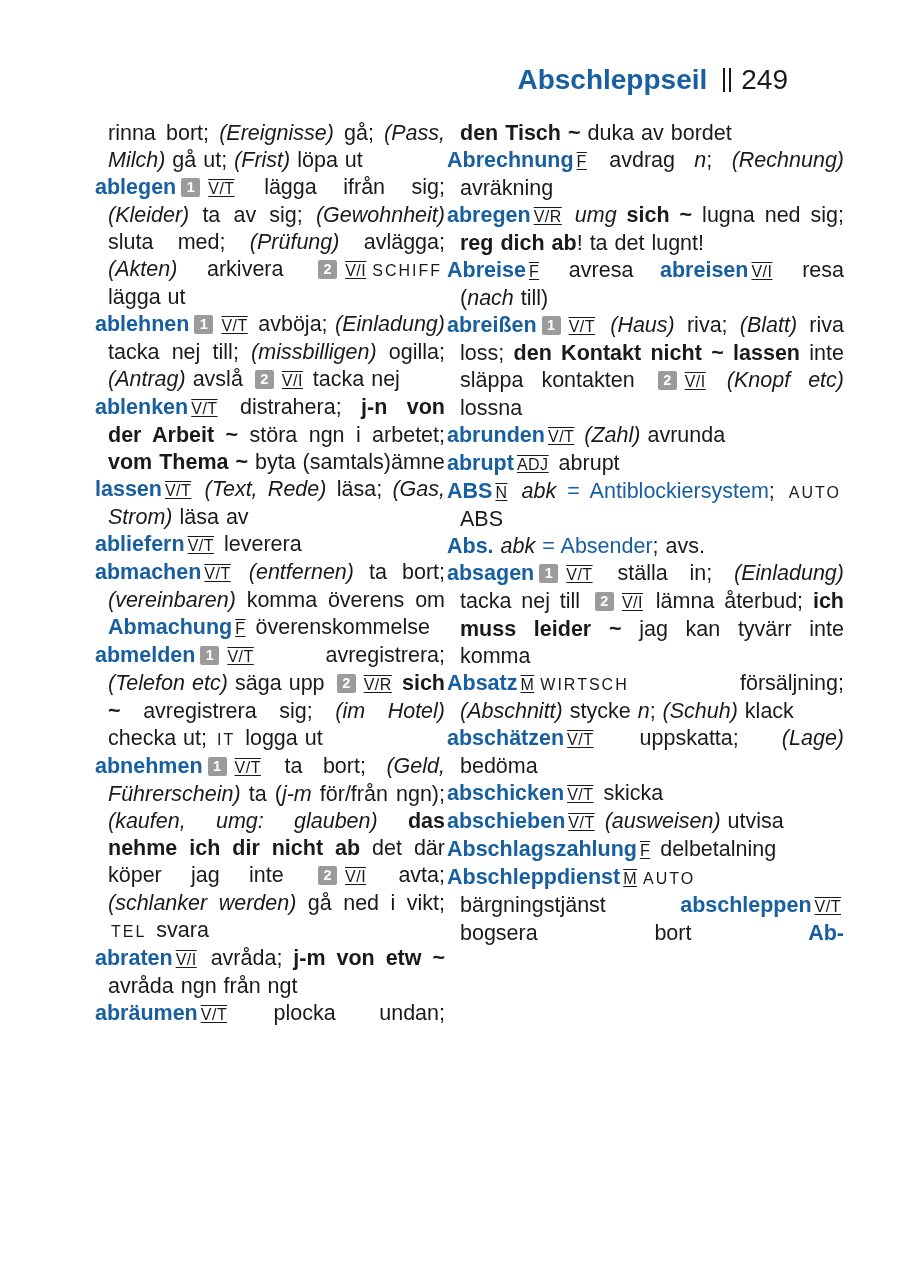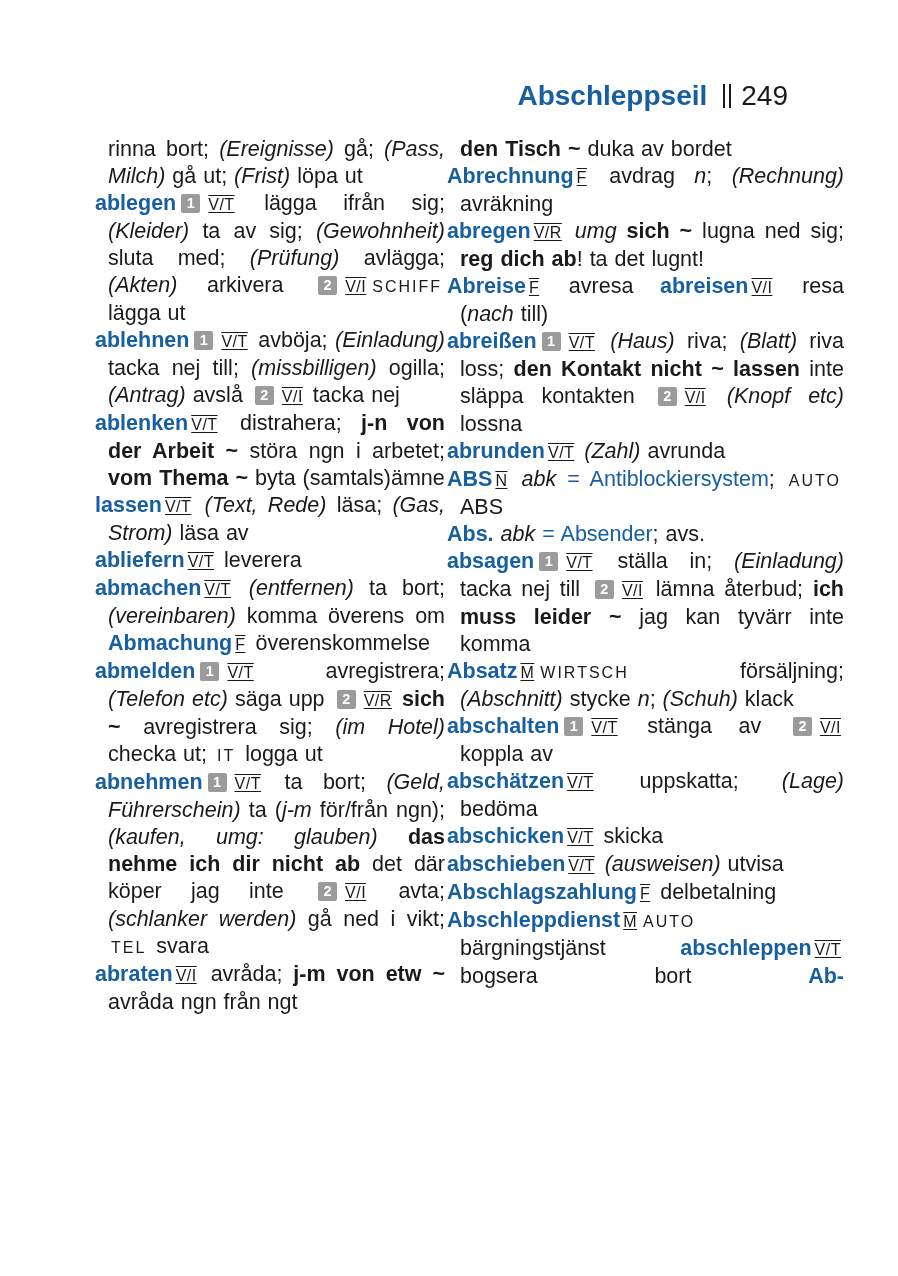--- a/index.html
+++ b/index.html
@@ -1,21 +1,21 @@
 <!DOCTYPE html>
 <html><head>
 <meta charset="utf-8">
 <style>
   html,body { margin:0; padding:0; }
   body {
     width:898px; height:1276px; background:#ffffff; overflow:hidden;
     font-family:"Liberation Sans", sans-serif;
     color:var(--text,#1a1a1a);
   }
-  .page { padding:64px 54px 0 95px;margin-top:16px; }
+  .page { padding:64px 54px 0 95px; }
   .header {
     text-align:right; padding-right:56px; margin-bottom:24px;
     font-size:28px; line-height:32px; white-space:nowrap;
   }
   .guideword { color:var(--accent,#175fa0); font-weight:700; }
   .double-bar {
     display:inline-block; width:4px; height:24px; vertical-align:-3px;
     border-left:2.5px solid #1a1a1a; border-right:2.5px solid #1a1a1a;
     margin:0 10px 0 16px;
   }
@@ -59,33 +59,34 @@
         <p class="entry cont"><span class="seg-plain">rinna bort; </span><span class="seg-italic">(Ereignisse)</span><span class="seg-plain"> gå; </span><span class="seg-italic">(Pass, Milch)</span><span class="seg-plain"> gå ut; </span><span class="seg-italic">(Frist)</span><span class="seg-plain"> löpa ut</span></p>
         <p class="entry"><span class="seg-head">ablegen</span><span class="seg-num">1</span><span class="seg-gram">V/T</span><span class="seg-plain"> lägga ifrån sig; </span><span class="seg-italic">(Kleider)</span><span class="seg-plain"> ta av sig; </span><span class="seg-italic">(Gewohnheit)</span><span class="seg-plain"> sluta med; </span><span class="seg-italic">(Prüfung)</span><span class="seg-plain"> avlägga; </span><span class="seg-italic">(Akten)</span><span class="seg-plain"> arkivera </span><span class="seg-num">2</span><span class="seg-gram">V/I</span><span class="seg-tag">SCHIFF</span><span class="seg-plain"> lägga ut</span></p>
         <p class="entry"><span class="seg-head">ablehnen</span><span class="seg-num">1</span><span class="seg-gram">V/T</span><span class="seg-plain"> avböja; </span><span class="seg-italic">(Einla­dung)</span><span class="seg-plain"> tacka nej till; </span><span class="seg-italic">(missbilli­gen)</span><span class="seg-plain"> ogilla; </span><span class="seg-italic">(Antrag)</span><span class="seg-plain"> avslå </span><span class="seg-num">2</span><span class="seg-gram">V/I</span><span class="seg-plain"> tacka nej</span></p>
         <p class="entry"><span class="seg-head">ablenken</span><span class="seg-gram">V/T</span><span class="seg-plain"> distrahera; </span><span class="seg-bold">j-n von der Arbeit ~</span><span class="seg-plain"> störa ngn i arbetet; </span><span class="seg-bold">vom Thema ~</span><span class="seg-plain"> byta (samtals)ämne</span></p>
         <p class="entry"><span class="seg-head">lassen</span><span class="seg-gram">V/T</span><span class="seg-italic"> (Text, Rede)</span><span class="seg-plain"> läsa; </span><span class="seg-italic">(Gas, Strom)</span><span class="seg-plain"> läsa av</span></p>
         <p class="entry"><span class="seg-head">abliefern</span><span class="seg-gram">V/T</span><span class="seg-plain"> leverera</span></p>
         <p class="entry"><span class="seg-head">abmachen</span><span class="seg-gram">V/T</span><span class="seg-italic"> (entfernen)</span><span class="seg-plain"> ta bort; </span><span class="seg-italic">(vereinbaren)</span><span class="seg-plain"> komma överens om </span><span class="seg-head">Abmachung</span><span class="seg-gram">F</span><span class="seg-plain"> överenskommelse</span></p>
         <p class="entry"><span class="seg-head">abmelden</span><span class="seg-num">1</span><span class="seg-gram">V/T</span><span class="seg-plain"> avregistrera; </span><span class="seg-italic">(Telefon etc)</span><span class="seg-plain"> säga upp </span><span class="seg-num">2</span><span class="seg-gram">V/R</span><span class="seg-bold"> sich ~</span><span class="seg-plain"> avregistrera sig; </span><span class="seg-italic">(im Ho­tel)</span><span class="seg-plain"> checka ut; </span><span class="seg-tag">IT</span><span class="seg-plain"> logga ut</span></p>
         <p class="entry"><span class="seg-head">abnehmen</span><span class="seg-num">1</span><span class="seg-gram">V/T</span><span class="seg-plain"> ta bort; </span><span class="seg-italic">(Geld, Führerschein)</span><span class="seg-plain"> ta (</span><span class="seg-italic">j-m</span><span class="seg-plain"> för/från ngn); </span><span class="seg-italic">(kaufen, umg: glauben)</span><span class="seg-bold"> das nehme ich dir nicht ab</span><span class="seg-plain"> det där köper jag inte </span><span class="seg-num">2</span><span class="seg-gram">V/I</span><span class="seg-plain"> avta; </span><span class="seg-italic">(schlanker werden)</span><span class="seg-plain"> gå ned i vikt; </span><span class="seg-tag">TEL</span><span class="seg-plain"> svara</span></p>
         <p class="entry"><span class="seg-head">abraten</span><span class="seg-gram">V/I</span><span class="seg-plain"> avråda; </span><span class="seg-bold">j-m von etw ~</span><span class="seg-plain"> avråda ngn från ngt</span></p>
+        <p class="entry jlast"><span class="seg-head">abräumen</span><span class="seg-gram">V/T</span><span class="seg-plain"> plocka undan;</span></p>
       </div>
     <div class="col-right" id="col-right">
         <p class="entry cont"><span class="seg-bold">den Tisch ~</span><span class="seg-plain"> duka av bordet</span></p>
         <p class="entry"><span class="seg-head">Abrechnung</span><span class="seg-gram">F</span><span class="seg-plain"> avdrag </span><span class="seg-italic">n</span><span class="seg-plain">; </span><span class="seg-italic">(Rechnung)</span><span class="seg-plain"> avräkning</span></p>
         <p class="entry"><span class="seg-head">abregen</span><span class="seg-gram">V/R</span><span class="seg-italic"> umg</span><span class="seg-bold"> sich ~</span><span class="seg-plain"> lugna ned sig; </span><span class="seg-bold">reg dich ab</span><span class="seg-plain">! ta det lugnt!</span></p>
         <p class="entry"><span class="seg-head">Abreise</span><span class="seg-gram">F</span><span class="seg-plain"> avresa </span><span class="seg-head">abreisen</span><span class="seg-gram">V/I</span><span class="seg-plain"> resa (</span><span class="seg-italic">nach</span><span class="seg-plain"> till)</span></p>
         <p class="entry"><span class="seg-head">abreißen</span><span class="seg-num">1</span><span class="seg-gram">V/T</span><span class="seg-italic"> (Haus)</span><span class="seg-plain"> riva; </span><span class="seg-italic">(Blatt)</span><span class="seg-plain"> riva loss; </span><span class="seg-bold">den Kontakt nicht ~ lassen</span><span class="seg-plain"> inte släppa kon­takten </span><span class="seg-num">2</span><span class="seg-gram">V/I</span><span class="seg-italic"> (Knopf etc)</span><span class="seg-plain"> lossna</span></p>
         <p class="entry"><span class="seg-head">abrunden</span><span class="seg-gram">V/T</span><span class="seg-italic"> (Zahl)</span><span class="seg-plain"> avrunda</span></p>
+        <p class="entry"><span class="seg-head">abrupt</span><span class="seg-gram">ADJ</span><span class="seg-plain"> abrupt</span></p>
         <p class="entry"><span class="seg-head">ABS</span><span class="seg-gram">N</span><span class="seg-italic"> abk</span><span class="seg-ref"> = Antiblockiersys­tem</span><span class="seg-plain">; </span><span class="seg-tag">AUTO</span><span class="seg-plain"> ABS</span></p>
         <p class="entry"><span class="seg-head">Abs.</span><span class="seg-italic"> abk</span><span class="seg-ref"> = Absender</span><span class="seg-plain">; avs.</span></p>
         <p class="entry"><span class="seg-head">absagen</span><span class="seg-num">1</span><span class="seg-gram">V/T</span><span class="seg-plain"> ställa in; </span><span class="seg-italic">(Einla­dung)</span><span class="seg-plain"> tacka nej till </span><span class="seg-num">2</span><span class="seg-gram">V/I</span><span class="seg-plain"> lämna återbud; </span><span class="seg-bold">ich muss leider ~</span><span class="seg-plain"> jag kan tyvärr inte komma</span></p>
         <p class="entry"><span class="seg-head">Absatz</span><span class="seg-gram">M</span><span class="seg-tag">WIRTSCH</span><span class="seg-plain"> försäljning; </span><span class="seg-italic">(Abschnitt)</span><span class="seg-plain"> stycke </span><span class="seg-italic">n</span><span class="seg-plain">; </span><span class="seg-italic">(Schuh)</span><span class="seg-plain"> klack</span></p>
-        <p class="entry"><span class="seg-head">abschalten</span><span class="seg-num">1</span><span class="seg-gram">V/T</span><span class="seg-plain"> stänga av </span><span class="seg-num">2</span><span class="seg-gram">V/I</span><span class="seg-plain"> koppla av</span></p>
         <p class="entry"><span class="seg-head">abschätzen</span><span class="seg-gram">V/T</span><span class="seg-plain"> uppskatta; </span><span class="seg-italic">(La­ge)</span><span class="seg-plain"> bedöma</span></p>
         <p class="entry"><span class="seg-head">abschicken</span><span class="seg-gram">V/T</span><span class="seg-plain"> skicka</span></p>
         <p class="entry"><span class="seg-head">abschieben</span><span class="seg-gram">V/T</span><span class="seg-italic"> (ausweisen)</span><span class="seg-plain"> ut­visa</span></p>
         <p class="entry"><span class="seg-head">Abschlagszahlung</span><span class="seg-gram">F</span><span class="seg-plain"> delbe­talning</span></p>
         <p class="entry jlast"><span class="seg-head">Abschleppdienst</span><span class="seg-gram">M</span><span class="seg-tag">AUTO</span><span class="seg-plain"> bärgningstjänst </span><span class="seg-head">abschlep­pen</span><span class="seg-gram">V/T</span><span class="seg-plain"> bogsera bort </span><span class="seg-head">Ab-</span></p>
       </div>
   </div>
 </div>
 
 </body></html>

